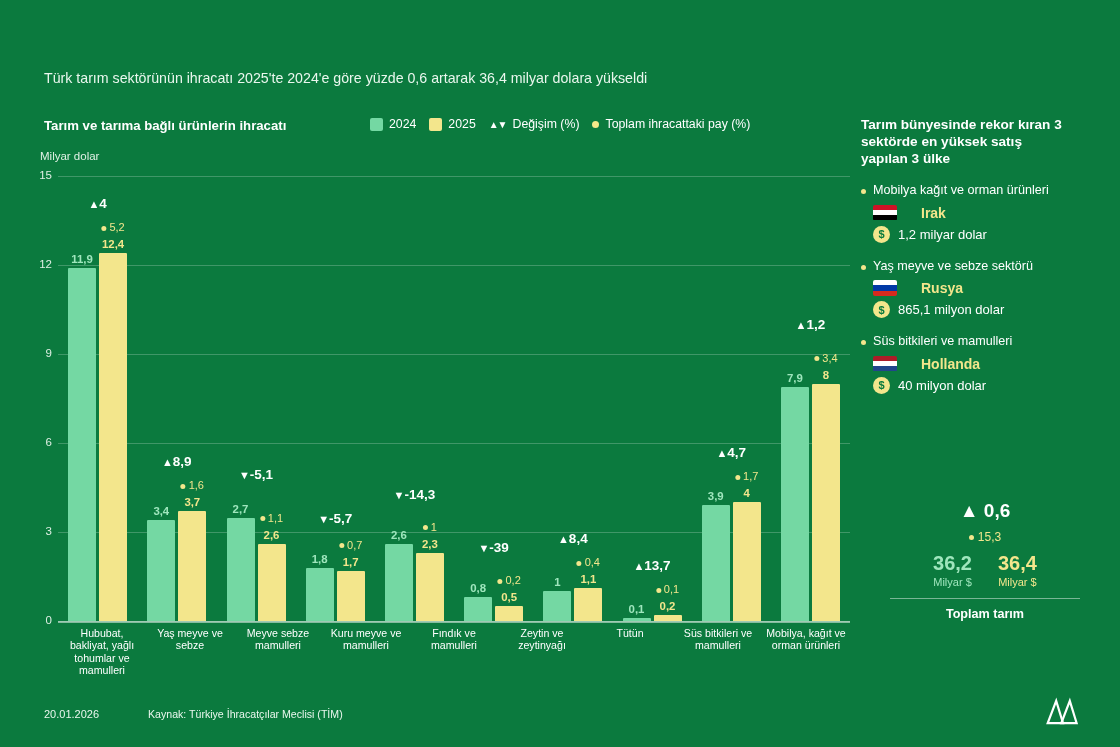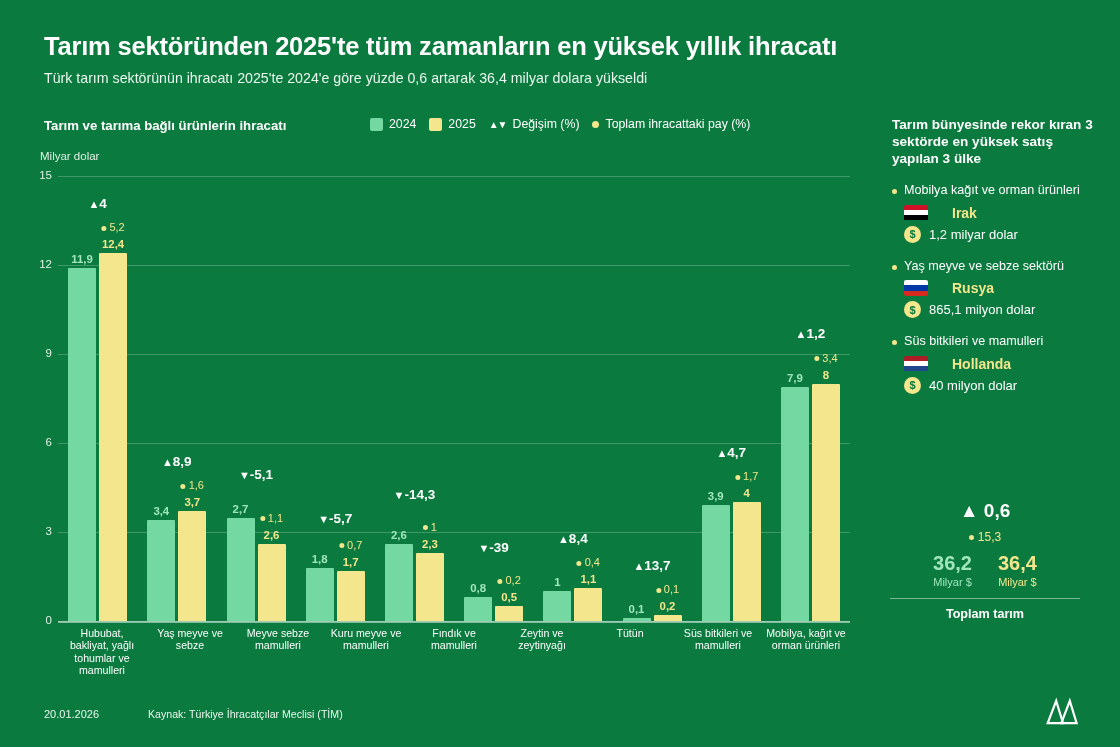--- a/index.html
+++ b/index.html
@@ -97,21 +97,21 @@
   .cats {
     position:absolute; left:58px; top:627px; width:792px;
     display:flex; justify-content:space-between;
   }
   .cat {
     flex:1 1 0; text-align:center; font-size:10.6px; line-height:12.4px;
     color:#ffffff; padding:0 2px;
   }
 
   
-  .rpanel { position:absolute; left:892px; top:116px; width:210px; }
+  .rpanel { position:absolute; left:861px; top:116px; width:210px; }
   .rtitle { font-size:13.6px; font-weight:bold; line-height:17px; color:#ffffff; }
   .rblock { margin-top:16px; }
   .rhead { font-size:12.6px; line-height:15.5px; color:#ffffff; position:relative; padding-left:12px; }
   .rhead:before {
     content:""; position:absolute; left:0; top:6px; width:5px; height:5px;
     border-radius:50%; background:#f3e68c;
   }
   .rrow { display:flex; align-items:center; gap:24px; margin-top:6px; padding-left:12px; }
   .flag { width:24px; height:16px; border-radius:2px; overflow:hidden; position:relative; flex:none; }
   .flag i { display:block; width:100%; height:33.33%; }
@@ -142,21 +142,20 @@
   .logo {
     position:absolute; right:40px; top:697px; width:34px; height:30px;
     color:#ffffff;
   }
 </style>
 </head>
 <body>
 
 <div class="page">
 
-  <div class="title">Tarım sektöründen 2025'te tüm zamanların en yüksek yıllık ihracatı</div>
   <div class="subtitle">Türk tarım sektörünün ihracatı 2025'te 2024'e göre yüzde 0,6 artarak 36,4 milyar dolara yükseldi</div>
 
   <div class="legend-title">Tarım ve tarıma bağlı ürünlerin ihracatı</div>
 
   <div class="legend">
     <span class="item">
       <span class="sw" style="background:#74d8a3"></span>
       <span>2024</span>
     </span>
     <span class="item">
@@ -282,21 +281,21 @@
           <div class="change" style="bottom: 160.667px;"><span class="ar">▲</span>4,7</div>
         </div>
         <div class="group">
           <div class="bar y2024" style="height: 234.367px;">
             <div class="val">7,9</div>
           </div>
           <div class="bar y2025" style="height: 237.333px;">
             <div class="val">8</div>
             <div class="share"><span class="d"></span>3,4</div>
           </div>
-          <div class="change" style="bottom: 280px;"><span class="ar">▲</span>1,2</div>
+          <div class="change" style="bottom: 289px;"><span class="ar">▲</span>1,2</div>
         </div>
       </div>
   </div>
 
   <div class="xaxis"></div>
   <div class="cats" id="cats">
       <div class="cat">Hububat, bakliyat, yağlı tohumlar ve mamulleri</div>
       <div class="cat">Yaş meyve ve sebze</div>
       <div class="cat">Meyve sebze mamulleri</div>
       <div class="cat">Kuru meyve ve mamulleri</div>

